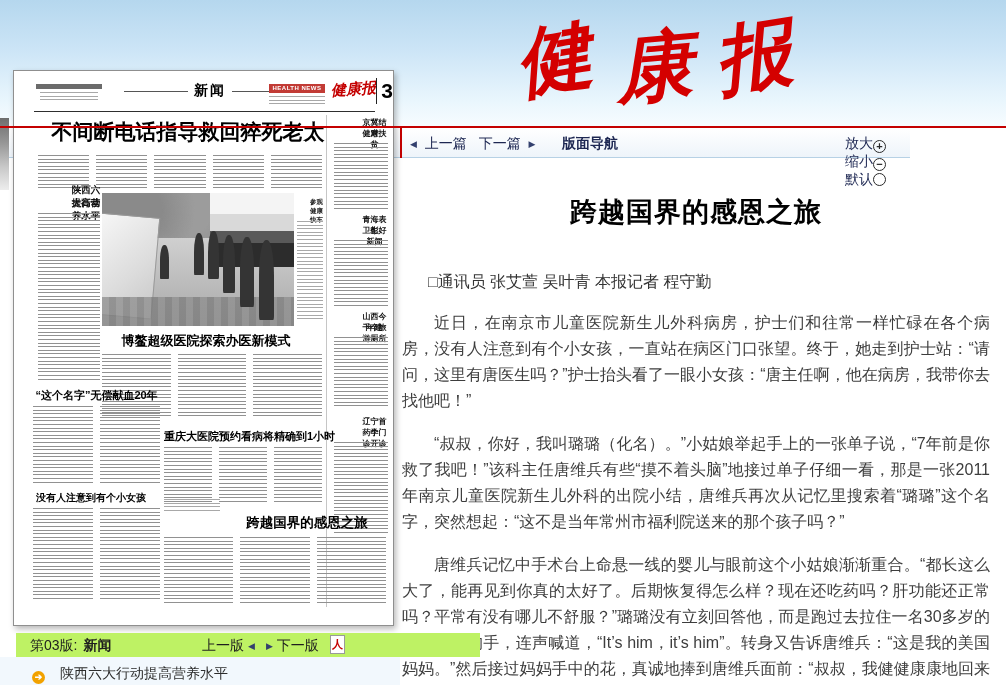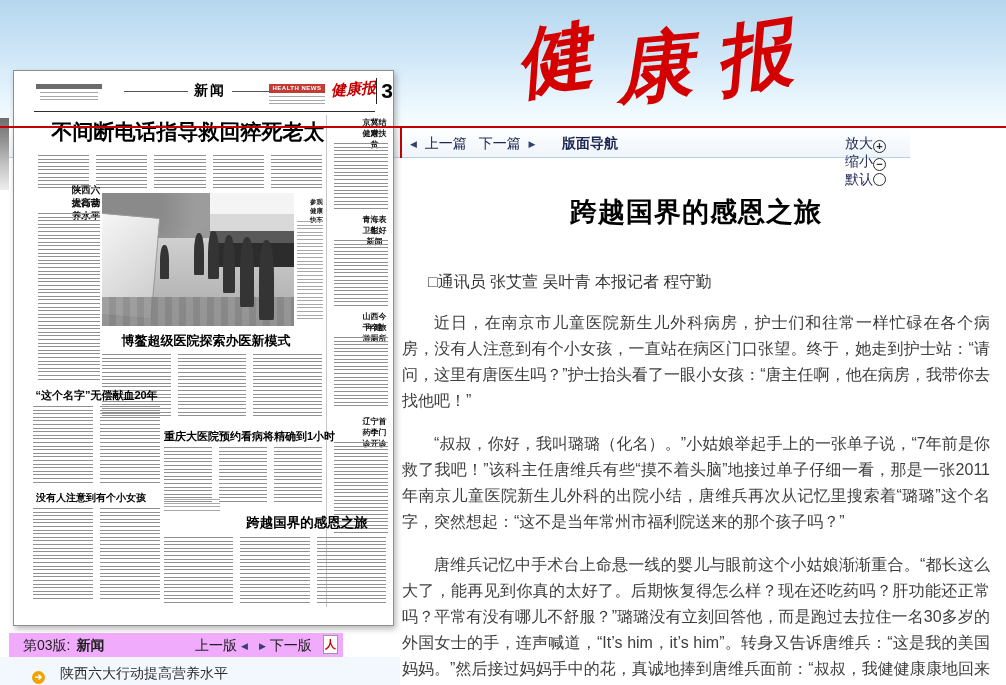--- a/index.html
+++ b/index.html
@@ -116,21 +116,21 @@
   .cs3 { left:150px; top:466px; width:222px; height:66px; grid-template-columns:repeat(3,1fr); }
 
   
   .article { position:absolute; left:402px; top:158px; width:588px; }
   .art-title { margin:36px 0 0; text-align:center; font-size:27px; font-weight:bold; color:#000; letter-spacing:1px; }
   .art-byline { margin:42px 0 0 26px; font-size:16px; color:#333; }
   .art-p { margin:17px 0 0; font-size:16px; line-height:26px; color:#3d3d3d;
     text-indent:2em; text-align:justify; }
 
   
-  .bottom-bar { position:absolute; left:9px; top:633px; width:334px; height:24px; background:#f0abfc;
+  .bottom-bar { position:absolute; left:16px; top:633px; width:464px; height:24px; background:#bef264;
     font-size:14px; color:#1e1e1e; z-index:6; }
   .edition { position:absolute; left:14px; top:4px; }
   .edition b { margin-left:6px; }
   .pg-prev { position:absolute; left:186px; top:4px; }
   .pg-next { position:absolute; left:250px; top:4px; }
   .pdf-btn { position:absolute; left:314px; top:2px; width:15px; height:19px; background:#fff;
     border:1px solid #9a9a9a; text-align:center; }
   .pdf-glyph { color:#c40000; font-size:11px; font-weight:bold; line-height:17px; display:block;
     font-family:"DejaVu Serif", serif; }
   .bottom-left-bg { position:absolute; left:0; top:657px; width:400px; height:28px; background:#f2f8fd; }

